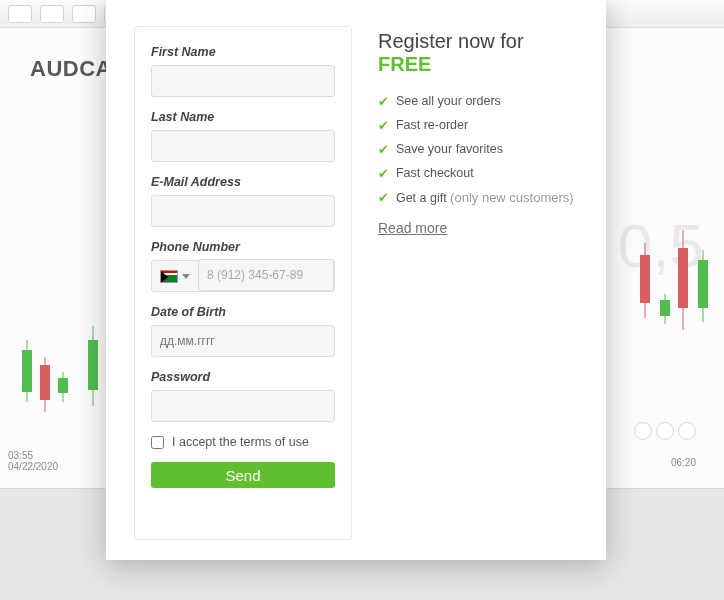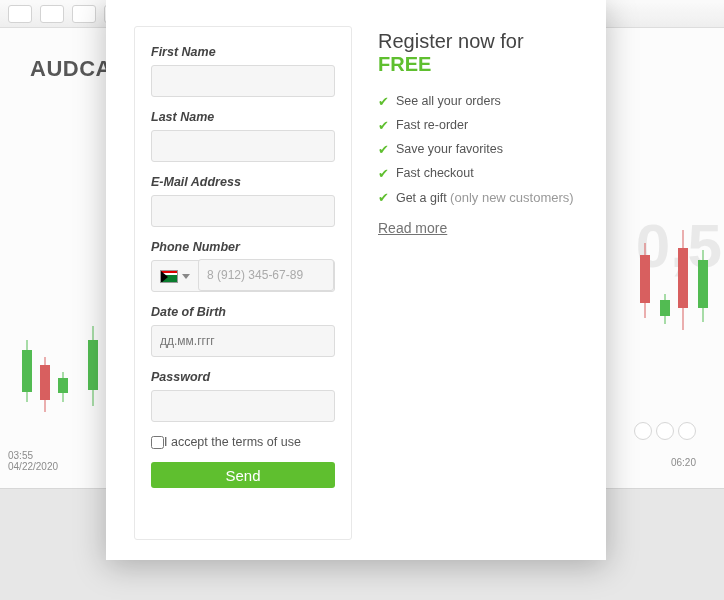--- a/index.html
+++ b/index.html
@@ -28,22 +28,22 @@
   }
   .bg-symbol {
     position: absolute; top: 56px; left: 6px;
     font-size: 22px; font-weight: 600; color: #3a3a3a; letter-spacing: 0.5px; margin-left: 24px;
   }
   .bg-eye {
     position: absolute; top: 64px; left: 110px; display:flex; gap:6px;
   }
   .bg-eye i { width:14px; height:8px; border:1px solid #c5c5c5; border-radius:50%; display:inline-block;}
   .bg-bignum {
-    position: absolute; top: 210px; right: 2px;
-    font-size: 62px; font-weight: 700; color: #e6e6e6;
+    position: absolute; top: 210px; right: 20px;
+    font-size: 62px; font-weight: 400; color: #e6e6e6;
   }
   .candle { position:absolute; width:10px; }
   .candle .wick { position:absolute; left:50%; width:1px; background: currentColor; transform:translateX(-50%); }
   .candle .body { position:absolute; left:0; width:100%; background: currentColor; }
   .green { color:#34b034; }
   .red   { color:#d24444; }
   .bg-time-l { position:absolute; bottom:128px; left:8px; font-size:10px; color:#777; text-align:left;}
   .bg-time-r { position:absolute; bottom:132px; right:28px; font-size:10px; color:#777;}
   .bg-playbar{ position:absolute; bottom:160px; right:28px; display:flex; gap:4px;}
   .bg-playbar i{ width:18px; height:18px; border:1px solid #d0d0d0; border-radius:50%; background:#fff; display:inline-block;}
@@ -91,21 +91,21 @@
     border:1px solid #999;
   }
   .flag::after{ content:""; position:absolute; left:0; top:0; bottom:0; width:0; height:0;
     border-top:6.5px solid transparent; border-bottom:6.5px solid transparent; border-left:7px solid #000;}
   .caret { width:0;height:0;border-left:4px solid transparent;border-right:4px solid transparent;border-top:5px solid #888;}
   .phone-input {
     flex:1; border:none; background:transparent; height:100%; font-size:12px; color:#999; padding:0 6px;
   }
   .phone-input::placeholder{color:#aaa;}
   .date-inp { color:#aaa; font-size:11.5px; }
-  .terms-row { display:flex; align-items:center; font-size:12.5px; color:#555; }
+  .terms-row { display:flex; align-items:center; gap:8px; font-size:12.5px; color:#555; }
   .terms-row input { width:13px; height:13px; }
   .send-btn {
     height: 26px; border:none; border-radius:3px; cursor:pointer;
     background:#5fbf2f; color:#fff; font-size:15px; font-weight:500;
   }
 
   .right-col { flex:1; padding-top:4px; }
   .reg-title { font-size:20px; color:#444; font-weight:400; margin-bottom:18px; }
   .reg-title .free { color:#5fbf2f; font-weight:600; }
   .benefits { list-style:none; display:flex; flex-direction:column; gap:10px; margin-bottom:14px;}

